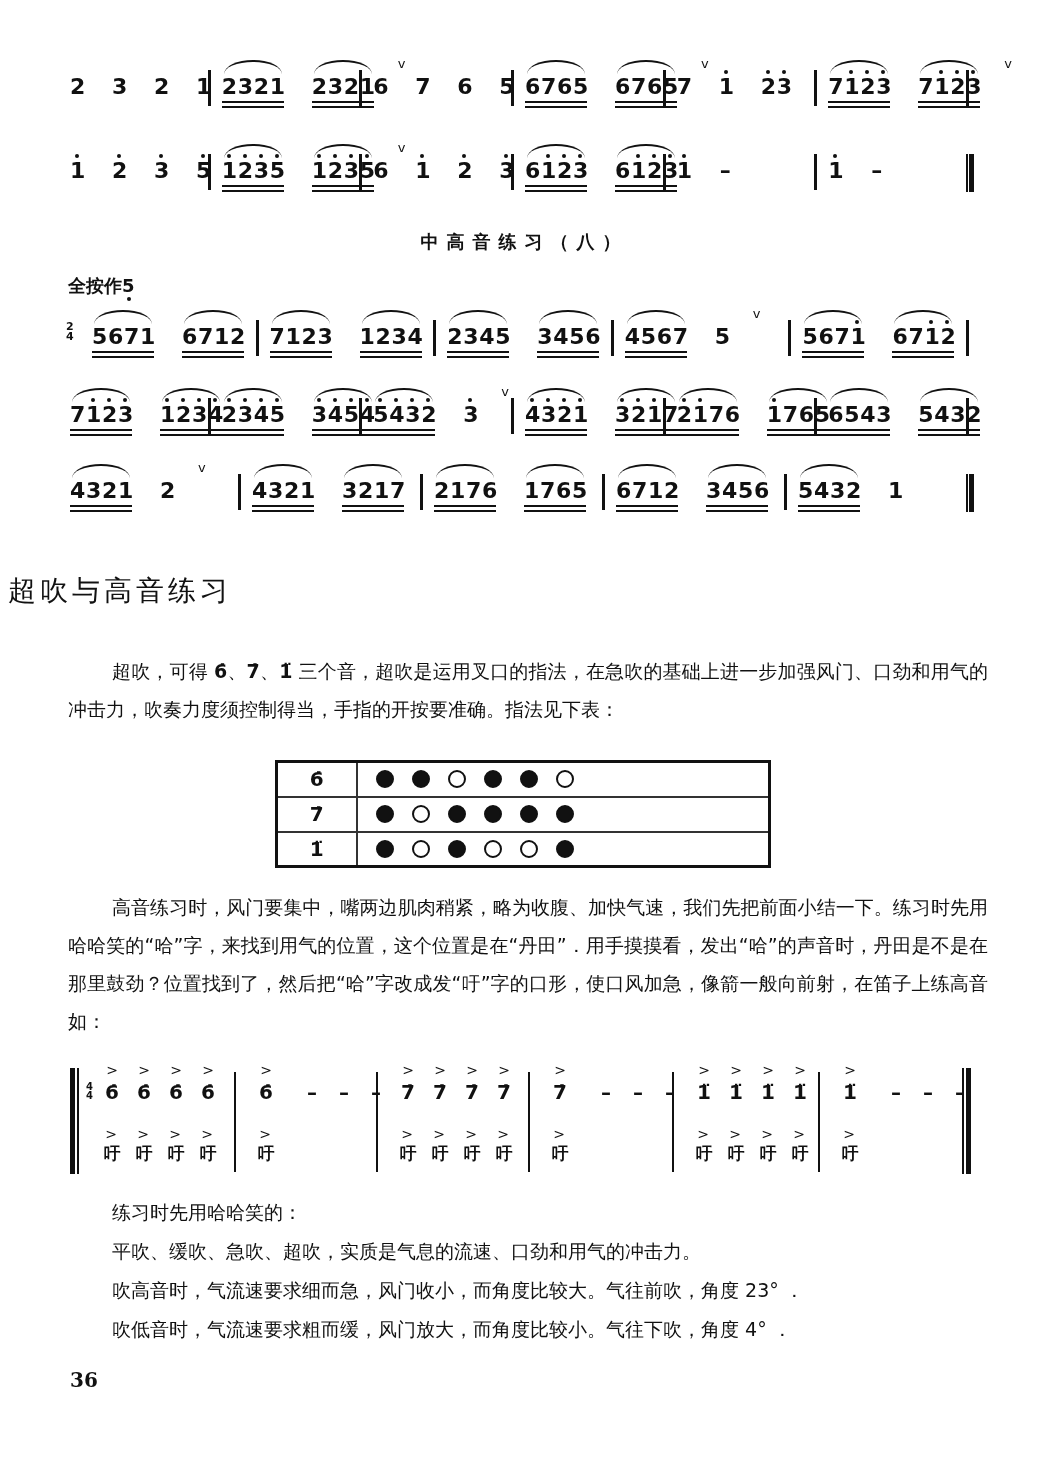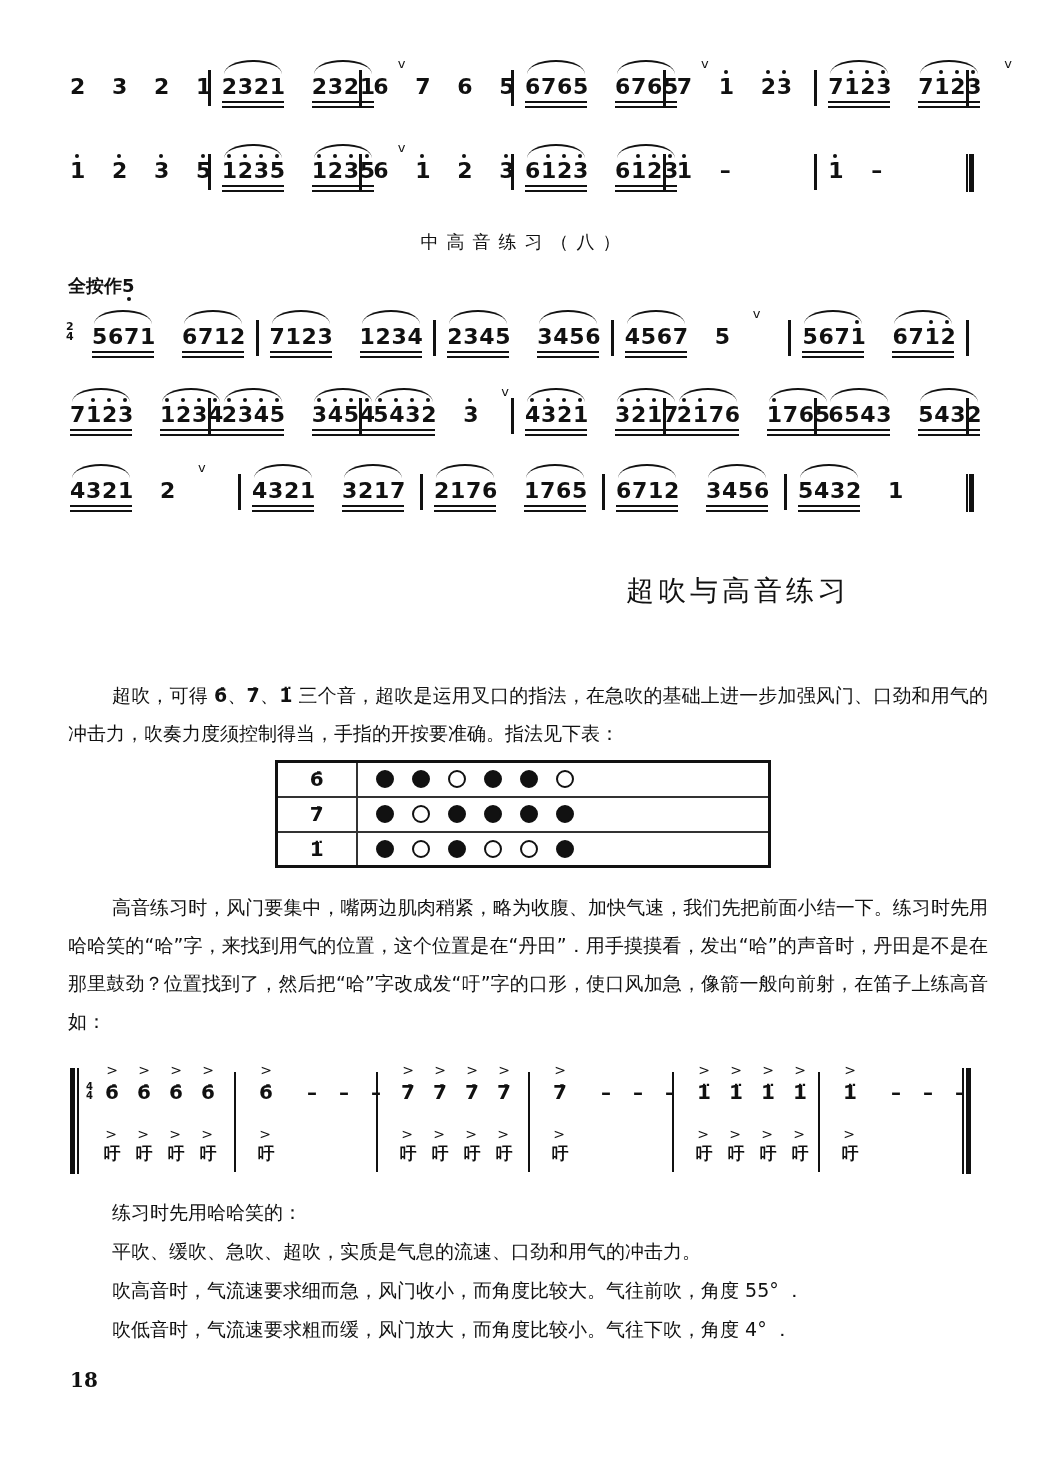--- a/index.html
+++ b/index.html
@@ -8,22 +8,22 @@
   .score-row { position: absolute; left: 60px; width: 920px; height: 60px; }
   .group { position: absolute; display: inline-block; }
   .grp-notes { display: flex; gap: 2px; font-family: "DejaVu Sans", sans-serif; font-weight: bold; font-size: 22px; letter-spacing: 1px; }
   .note { position: relative; display: inline-block; width: 14px; text-align: center; line-height: 26px; }
   .note.hi::before { content: ""; position: absolute; left: 5px; top: -4px; width: 4px; height: 4px; border-radius: 50%; background: #111; }
   .u2 { border-bottom: 2px solid #111; box-shadow: 0 3px 0 -0px #fff, 0 5px 0 0 #111; padding-bottom: 1px; }
   .slur { position: absolute; top: -14px; left: 2px; right: 2px; height: 14px; border-top: 2px solid #111; border-radius: 50% 50% 0 0 / 100% 100% 0 0; }
   .bar { position: absolute; top: 4px; width: 3px; height: 36px; background: #111; }
   .endbar { position: absolute; top: 2px; width: 8px; height: 38px; border-left: 2px solid #111; border-right: 5px solid #111; }
   .breath { position: absolute; top: -4px; font-size: 13px; font-weight: normal; }
-  .section-title { position: absolute; left: 0; width: 1049px; text-align: center; font-family: "DejaVu Sans", sans-serif; font-weight: normal; font-size: 18px; letter-spacing: 8px; }
-  .big-title { position: absolute; left: 16px; width: 834px; text-align: right; font-family: "DejaVu Serif", serif; font-size: 28px; letter-spacing: 4px; }
+  .section-title { position: absolute; left: 0; width: 1049px; text-align: center; font-family: "DejaVu Sans", sans-serif; font-weight: bold; font-size: 18px; letter-spacing: 8px; }
+  .big-title { position: absolute; left: 8px; width: 834px; text-align: left; font-family: "DejaVu Serif", serif; font-size: 28px; letter-spacing: 4px; }
   .para { position: absolute; left: 68px; width: 920px; font-family: "DejaVu Sans", sans-serif; font-size: 19px; line-height: 38px; text-align: justify; }
   .para.indent { text-indent: 44px; }
   .fing-table { position: absolute; left: 275px; top: 760px; width: 496px; height: 108px; border: 3px solid #111; border-collapse: collapse; }
   .fing-table td { border: 2px solid #333; height: 34px; }
   .fing-table td.lbl { width: 80px; text-align: center; font-weight: bold; font-size: 20px; }
   .holes { display: flex; gap: 18px; padding-left: 18px; align-items: center; }
   .hole { width: 18px; height: 18px; border-radius: 50%; border: 2px solid #111; }
   .hole.closed { background: #111; }
   .hole.open { background: #fff; }
   .acc-row { position: absolute; left: 70px; top: 1062px; width: 910px; height: 115px; }
@@ -564,21 +564,21 @@
         <div class="grp-notes">
           <span class="note">1</span>
         </div>
       </div>
       <div class="endbar" style="left: 906px; top: 10px;"></div>
     </div>
   </div>
 
 <div class="big-title" style="top:572px;">超吹与高音练习</div>
 
-<div class="para indent" style="top:676px;">
+<div class="para indent" style="top:652px;">
   <span>超吹，可得</span>
   <span style="font-weight:bold;">6̇</span>、<span style="font-weight:bold;">7̇</span>、<span style="font-weight:bold;">1̈</span>
   <span>三个音，超吹是运用叉口的指法，在急吹的基础上进一步加强风门、口劲和用气的冲击力，吹奏力度须控制得当，手指的开按要准确。指法见下表：</span>
 </div>
 
 <table class="fing-table">
   <tbody id="fing-body">
       <tr>
         <td class="lbl">6̇</td>
         <td>
@@ -698,16 +698,16 @@
     <span class="acc-note" style="left: 816px; top: 18px;">–</span>
     <span class="acc-note" style="left: 848px; top: 18px;">–</span>
     <span class="acc-note" style="left: 880px; top: 18px;">–</span>
     <span class="acc-mark" style="left: 769px; top: 64px;">&gt;</span>
     <span class="acc-syl" style="left: 769px; top: 80px;">吁</span>
     <div class="abs" style="left: 892px; top: 6px; width: 9px; height: 106px; border-left: 2px solid rgb(17, 17, 17); border-right: 5px solid rgb(17, 17, 17);"></div>
   </div>
 
 <div class="para indent" style="top:1193px;">练习时先用哈哈笑的：</div>
 <div class="para" style="top:1232px; left:112px; width:880px;">平吹、缓吹、急吹、超吹，实质是气息的流速、口劲和用气的冲击力。</div>
-<div class="para" style="top:1271px; left:112px; width:880px;">吹高音时，气流速要求细而急，风门收小，而角度比较大。气往前吹，角度 55° ．</div>
+<div class="para" style="top:1271px; left:112px; width:880px;">吹高音时，气流速要求细而急，风门收小，而角度比较大。气往前吹，角度 23° ．</div>
 <div class="para" style="top:1310px; left:112px; width:880px;">吹低音时，气流速要求粗而缓，风门放大，而角度比较小。气往下吹，角度 4° ．</div>
 
-<div class="page-num">18</div>
+<div class="page-num">36</div>
 
 </body></html>

